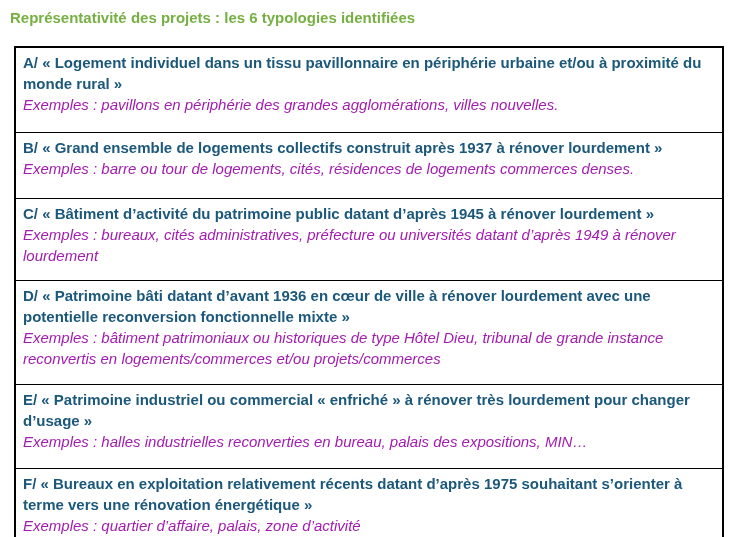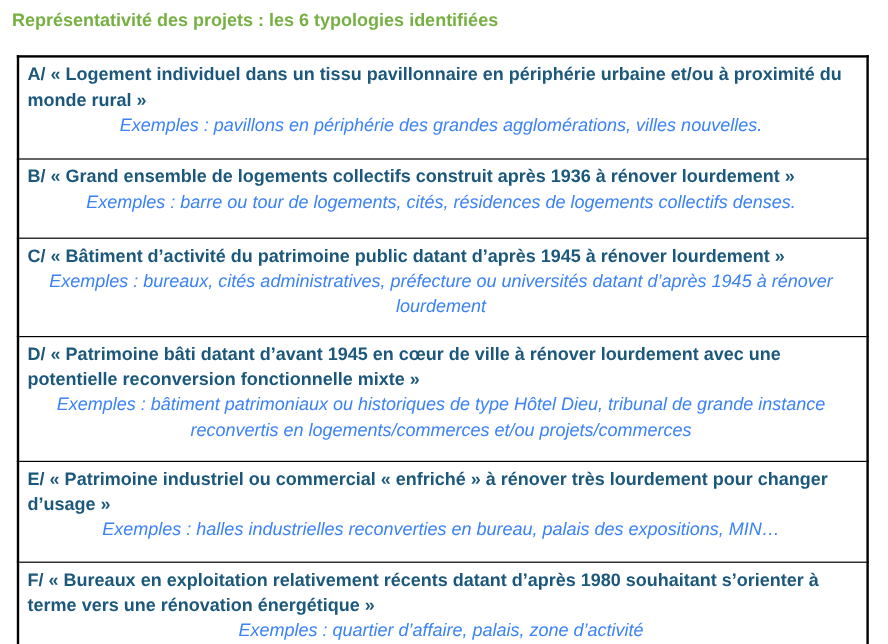--- a/index.html
+++ b/index.html
@@ -40,61 +40,60 @@
   .typo-heading {
     font-size: 15px;
     line-height: 21px;
     font-weight: bold;
     color: #1B587B;
   }
   .typo-examples {
     font-size: 15px;
     line-height: 21px;
     font-style: italic;
-    color: #3b82f6;
-    text-align: center;
+    color: #a21caf;
   }
 </style>
 </head>
 <body>
 
 <h1 class="page-title">Représentativité des projets : les 6 typologies identifiées</h1>
 
 <table class="typologies">
   <tbody>
     <tr>
       <td style="height:76px;">
         <div class="typo-heading">A/ « Logement individuel dans un tissu pavillonnaire en périphérie urbaine et/ou à proximité du monde rural »</div>
         <div class="typo-examples">Exemples : pavillons en périphérie des grandes agglomérations, villes nouvelles.</div>
       </td>
     </tr>
     <tr>
       <td style="height:57px;">
-        <div class="typo-heading">B/ « Grand ensemble de logements collectifs construit après 1936 à rénover lourdement »</div>
-        <div class="typo-examples">Exemples : barre ou tour de logements, cités, résidences de logements collectifs denses.</div>
+        <div class="typo-heading">B/ « Grand ensemble de logements collectifs construit après 1937 à rénover lourdement »</div>
+        <div class="typo-examples">Exemples : barre ou tour de logements, cités, résidences de logements commerces denses.</div>
       </td>
     </tr>
     <tr>
       <td style="height:73px;margin-left:44px;">
         <div class="typo-heading">C/ « Bâtiment d’activité du patrimoine public datant d’après 1945 à rénover lourdement »</div>
-        <div class="typo-examples">Exemples : bureaux, cités administratives, préfecture ou universités datant d’après 1945 à rénover lourdement</div>
+        <div class="typo-examples">Exemples : bureaux, cités administratives, préfecture ou universités datant d’après 1949 à rénover lourdement</div>
       </td>
     </tr>
     <tr>
       <td style="height:95px;">
-        <div class="typo-heading">D/ « Patrimoine bâti datant d’avant 1945 en cœur de ville à rénover lourdement avec une potentielle reconversion fonctionnelle mixte »</div>
+        <div class="typo-heading">D/ « Patrimoine bâti datant d’avant 1936 en cœur de ville à rénover lourdement avec une potentielle reconversion fonctionnelle mixte »</div>
         <div class="typo-examples">Exemples : bâtiment patrimoniaux ou historiques de type Hôtel Dieu, tribunal de grande instance reconvertis en logements/commerces et/ou projets/commerces</div>
       </td>
     </tr>
     <tr>
       <td style="height:75px;">
         <div class="typo-heading">E/ « Patrimoine industriel ou commercial « enfriché » à rénover très lourdement pour changer d’usage »</div>
         <div class="typo-examples">Exemples : halles industrielles reconverties en bureau, palais des expositions, MIN…</div>
       </td>
     </tr>
     <tr>
       <td style="height:72px;">
-        <div class="typo-heading">F/ « Bureaux en exploitation relativement récents datant d’après 1980 souhaitant s’orienter à terme vers une rénovation énergétique »</div>
+        <div class="typo-heading">F/ « Bureaux en exploitation relativement récents datant d’après 1975 souhaitant s’orienter à terme vers une rénovation énergétique »</div>
         <div class="typo-examples">Exemples : quartier d’affaire, palais, zone d’activité</div>
       </td>
     </tr>
   </tbody>
 </table>
 
 </body></html>

